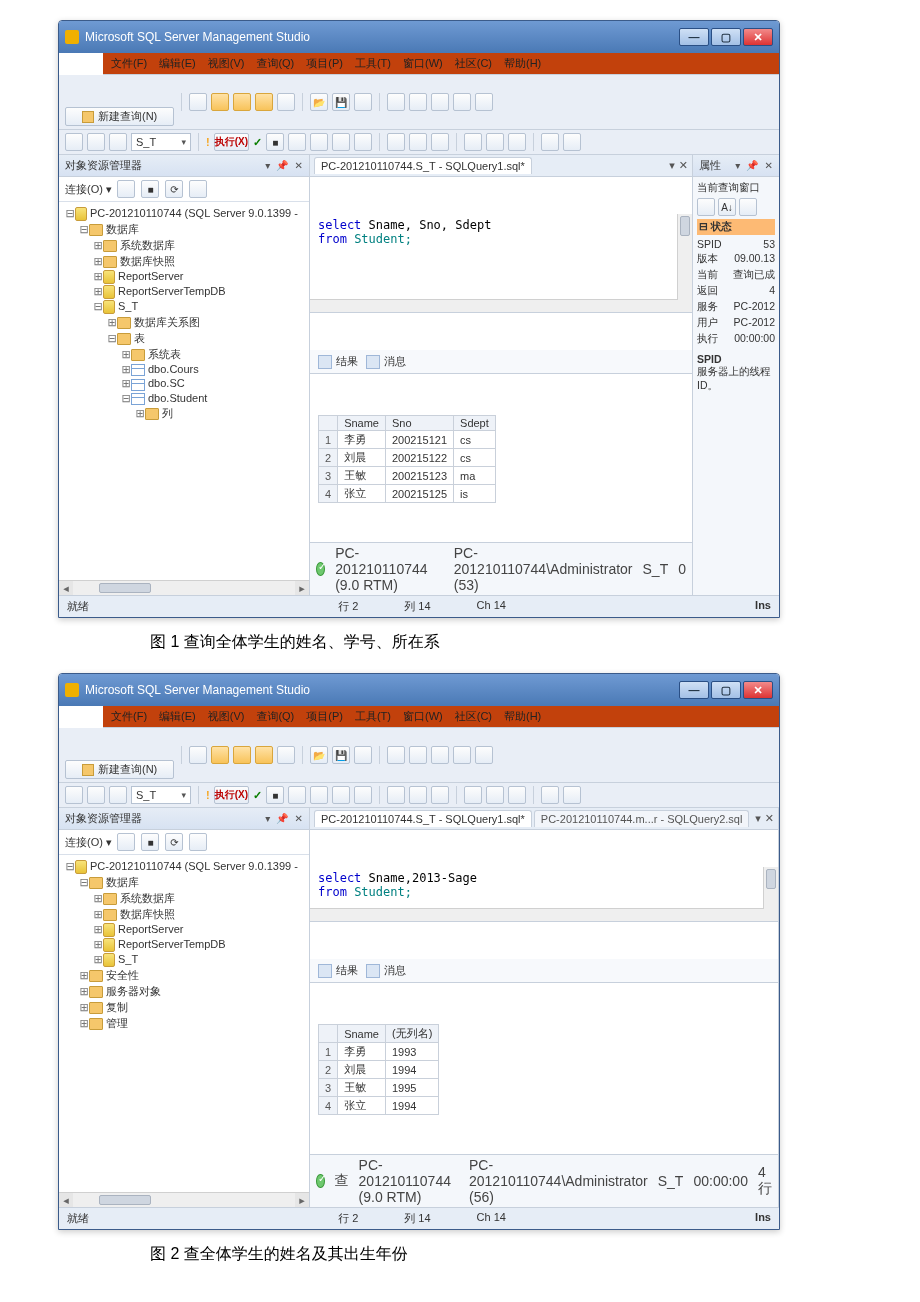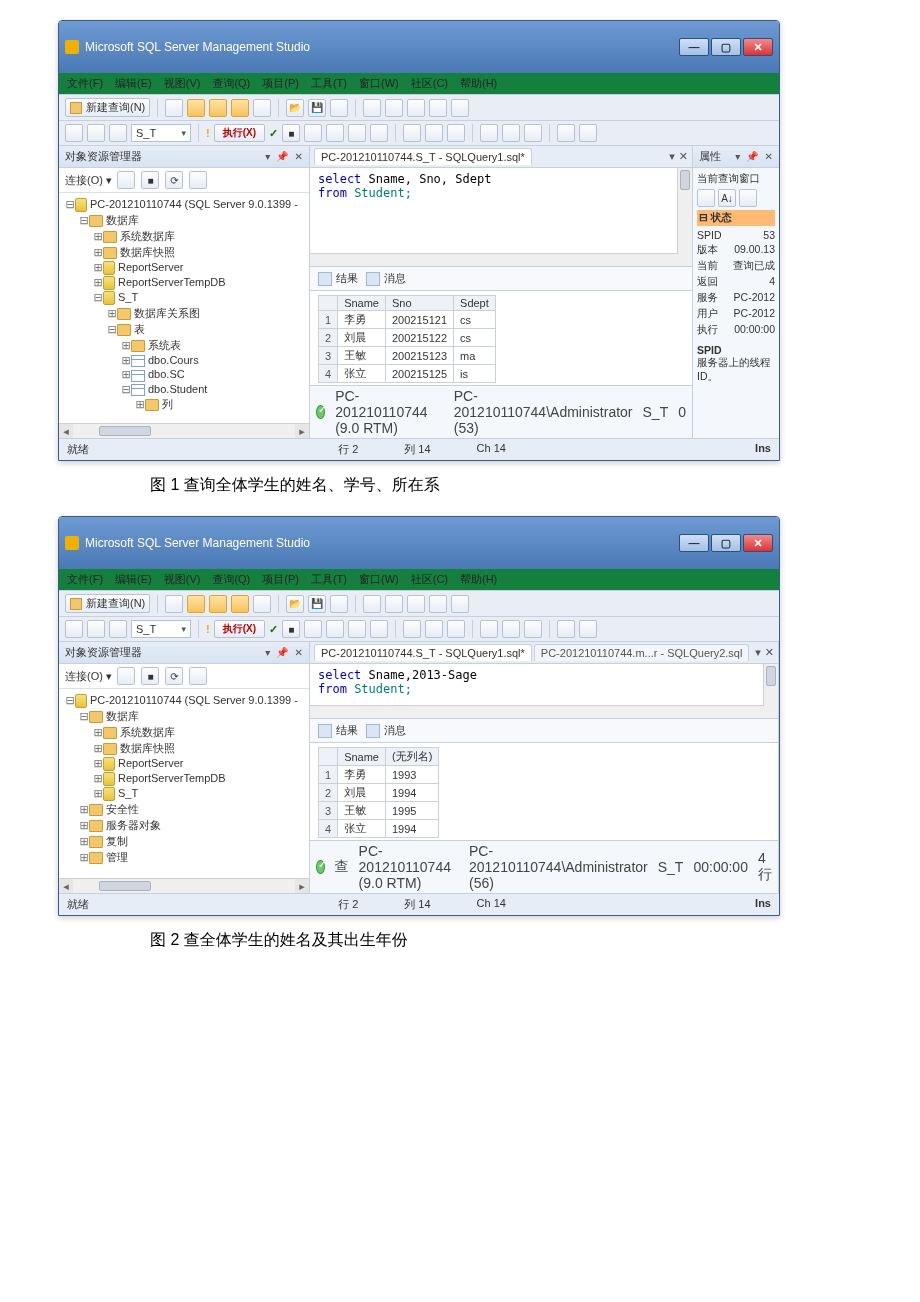--- a/index.html
+++ b/index.html
@@ -27,21 +27,21 @@
     margin-left: 8px;
     overflow: hidden;
     font-size: 11px;
   }
   .titlebar {
     background: linear-gradient(#6f9ad3,#4a79b5);
     color: #fff;
     display: flex;
     align-items: center;
     height: 24px;
-    padding: 14px 6px;
+    padding: 4px 6px;
     position: relative;
   }
   .titlebar .logo {
     width: 14px; height: 14px;
     background: #f0b000;
     border-radius: 2px;
     margin-right: 6px;
   }
   .titlebar .title { flex: 1; font-size: 12px; }
   .winbtns { display: flex; gap: 2px; }
@@ -50,48 +50,49 @@
     background: linear-gradient(#cfe0f5,#a3c0e6);
     border: 1px solid #2a4f85;
     border-radius: 2px;
     display: flex; align-items: center; justify-content: center;
     color: #234;
     font-weight: bold;
   }
   .winbtn.close { background: linear-gradient(#f28a8a,#d33); color:#fff; }
 
   .menubar {
-    background: #15803d;
+    background: #c2410c;
     border-bottom: 1px solid #c7d0dc;
     padding: 3px 8px;
     display: flex;
     gap: 12px;
     color: #222;
+    margin-left: 44px;
   }
   .toolbar {
     background: #e9eef6;
     border-bottom: 1px solid #c7d0dc;
     padding: 3px 6px;
     display: flex;
     align-items: center;
     gap: 4px;
     flex-wrap: nowrap;
     overflow: hidden;
   }
   .tbtn {
     width: 16px; height: 16px;
     border: 1px solid #b6c2d2;
     background: linear-gradient(#fdfdfd,#e6edf6);
     border-radius: 2px;
     display:inline-flex; align-items:center; justify-content:center;
     font-size: 10px;
   }
   .tbtn.orange { background: linear-gradient(#ffe2a6,#f8c35a); border-color:#d9a63c; }
-  .tbtn.run { color: #b00; font-weight: bold; width:auto; padding:0 8px;}
-  .nq { background: linear-gradient(#fdfdfd,#e6edf6); border:1px solid #b6c2d2; border-radius:2px; padding:1px 4px; display:inline-flex; align-items:center; gap:4px;}
+  .tbtn.run { color: #b00; font-weight: bold; width:auto; padding:0 0;}
+  .nq { background: linear-gradient(#fdfdfd,#e6edf6); border:1px solid #b6c2d2; border-radius:2px; padding:1px 16px; display:inline-flex; align-items:center; gap:4px;margin-top:29px;}
   .nq .sq { width:10px;height:10px;background:#f5c76b;border:1px solid #c89c3a;}
   .combo {
     border:1px solid #b6c2d2; background:#fff; padding:1px 4px; min-width:50px; height:14px;
     display:inline-flex; align-items:center; justify-content:space-between; gap:4px;
   }
   .combo .chev { font-size:9px; color:#555;}
   .vsep { width:1px; height:18px; background:#c7d0dc; margin:0 3px;}
   .bang { color:#f5a623; font-weight:bold;}
   .check { color:#0a7e00; font-weight:bold;}
 
@@ -127,21 +128,21 @@
   .twist { display:inline-block; width:10px; color:#777; text-align:center; }
   .f-yellow { display:inline-block; width:12px;height:10px;background:#f5c76b;border:1px solid #c89c3a;border-radius:1px;margin-right:3px;vertical-align:middle;}
   .f-db { display:inline-block; width:10px;height:12px;background:linear-gradient(#f8e37a,#e8c338);border:1px solid #c89c3a;border-radius:2px;margin-right:3px;vertical-align:middle;}
   .f-tbl { display:inline-block; width:12px;height:10px;background:#fff;border:1px solid #7aa3d6;margin-right:3px;vertical-align:middle; position:relative;}
   .f-tbl::before{content:"";position:absolute;left:0;right:0;top:3px;height:1px;background:#7aa3d6;}
   .hscroll { height:14px; background:#efefef; border-top:1px solid #d0d0d0; position:relative;}
   .hscroll .thumb { position:absolute; left:40px; width:50px; top:2px; bottom:2px; background:#cfd6e0; border:1px solid #aab3c0; border-radius:2px;}
   .hscroll .arr { position:absolute; top:0;bottom:0;width:14px; background:#e6e6e6; display:flex;align-items:center;justify-content:center;color:#666;}
   .hscroll .arr.l{left:0;} .hscroll .arr.r{right:0;}
 
-  .centerpane { flex:1; display:flex; flex-direction:column; border-right:1px solid #c7d0dc;}
+  .centerpane { flex:1; display:flex; flex-direction:column; border-right:1px solid #c7d0dc;gap:37px;}
   .tabstrip { display:flex; background:#e6edf6; border-bottom:1px solid #c7d0dc; align-items:center; gap:2px; padding:2px 4px;}
   .tab {
     background:#fff; border:1px solid #c7d0dc; border-bottom:none;
     padding:2px 6px; border-radius:3px 3px 0 0; font-size:11px;
   }
   .tab.inactive { background:#f2f5fa; color:#555;}
   .tabtools { margin-left:auto; display:flex; gap:4px; color:#555;}
   .editor {
     background:#fff; color:#000; padding:4px 8px; font-family:Consolas,monospace; font-size:12px;
     border-bottom:1px solid #c7d0dc; min-height:50px; position:relative;

